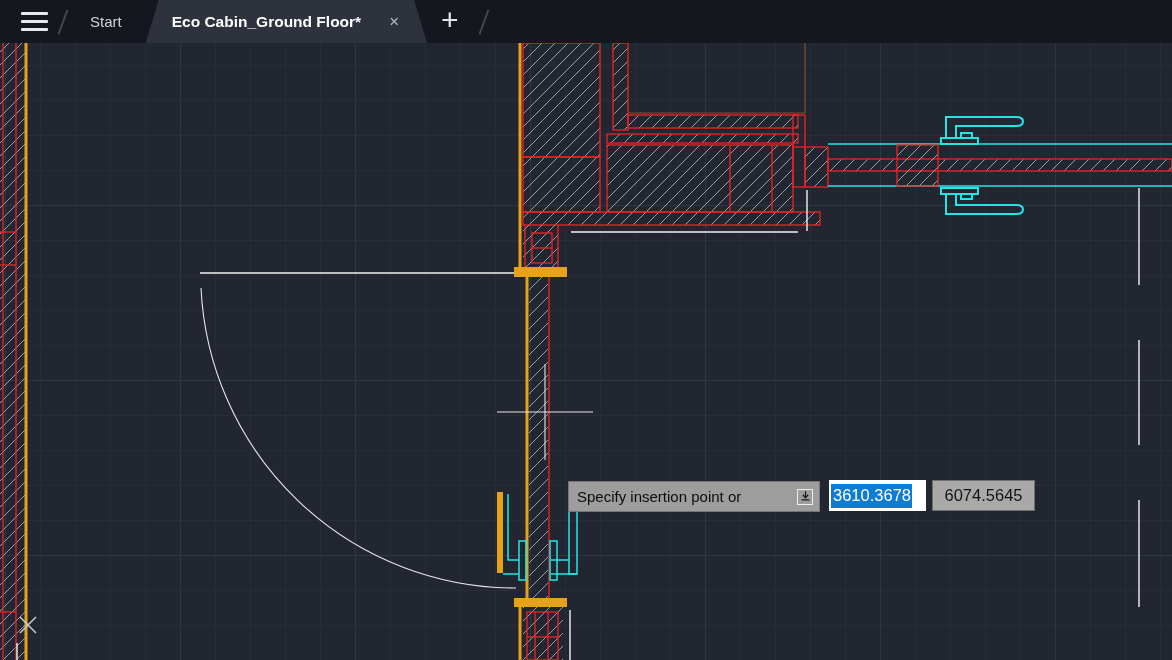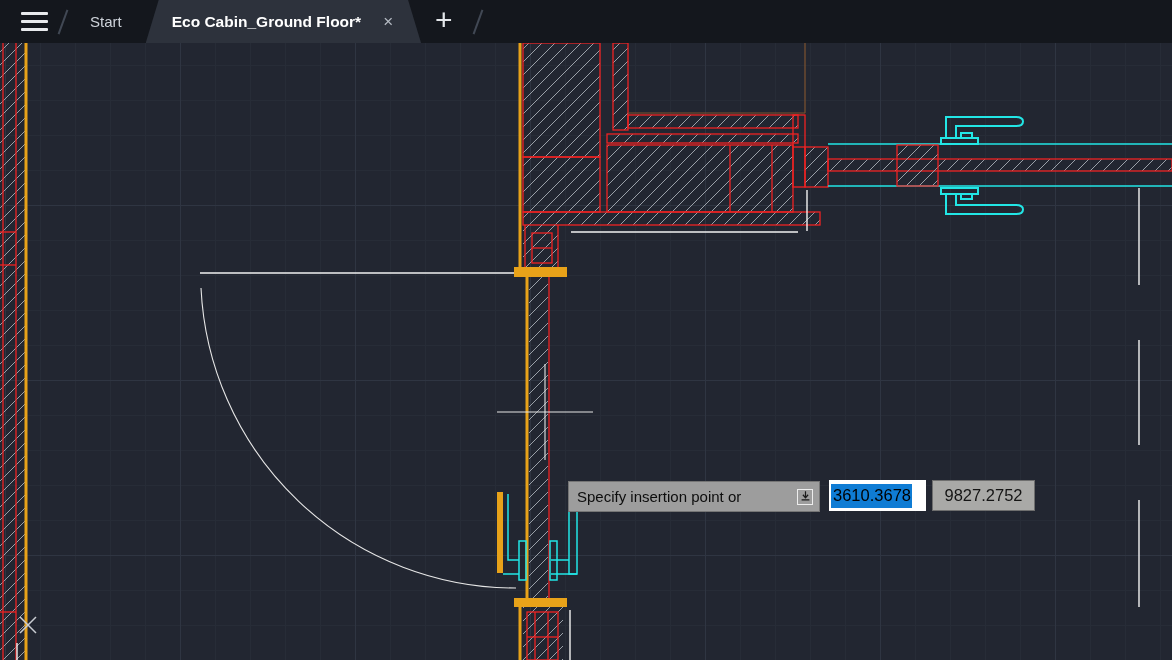--- a/index.html
+++ b/index.html
@@ -17,21 +17,21 @@
   
   .tabbar{position:absolute;left:0;top:0;width:1172px;height:43px;
     background:var(--tabbar-bg);display:flex;align-items:center;z-index:5;}
   .hamburger{width:27px;height:19px;margin-left:21px;display:flex;flex-direction:column;
     justify-content:space-between;cursor:pointer;}
   .hamburger span{display:block;height:3.2px;background:#e8eaed;border-radius:1px;}
   .slash{width:2px;height:26px;background:#414854;transform:rotate(20deg);margin:0 14px;}
   .tab-start{color:#ced3da;font-size:15px;padding:12px 12px;height:43px;
     display:flex;align-items:center;cursor:pointer;}
   .tab-active{height:43px;background:var(--tab-active-bg);display:flex;align-items:center;
-    gap:20px;padding:0 26px;margin-left:12px;
+    gap:26px;padding:0 26px;margin-left:12px;
     clip-path:polygon(13px 0, calc(100% - 13px) 0, 100% 100%, 0 100%);cursor:pointer;}
   .tab-active .label{color:#ffffff;font-weight:bold;font-size:15.5px;white-space:nowrap;}
   .tab-close{color:#b6bcc4;font-size:17px;line-height:1;cursor:pointer;padding:2px;}
   .new-tab{color:#e4e7ea;font-size:30px;font-weight:200;line-height:0;margin:0 10px 4px 14px;cursor:pointer;}
 
   
   .canvas{position:absolute;left:0;top:43px;width:1172px;height:617px;
     background-color:var(--canvas-bg);
     background-image:
       linear-gradient(var(--grid-major) 1px, transparent 1px),
@@ -55,21 +55,21 @@
 
   
   .di-prompt{position:absolute;left:568px;top:438px;width:252px;height:31px;z-index:6;
     background:var(--tooltip-gray);border:1px solid #757575;
     display:flex;align-items:center;color:#0d0d0d;font-size:15px;padding:0 6px 0 8px;}
   .di-prompt .txt{flex:1;white-space:nowrap;}
   .di-drop{width:16px;height:16px;border:1px solid #ededed;display:flex;
     align-items:center;justify-content:center;}
   .di-field-x{position:absolute;left:829px;top:437px;width:97px;height:31px;z-index:6;
     background:#ffffff;display:flex;align-items:center;padding:2px;}
-  .di-field-x .sel{background:var(--selection-blue);color:#000000;font-size:16.5px;
+  .di-field-x .sel{background:var(--selection-blue);color:#ffffff;font-size:16.5px;
     padding:2px 1px 3px 2px;white-space:nowrap;}
   .di-field-y{position:absolute;left:932px;top:437px;width:103px;height:31px;z-index:6;
     background:var(--field-gray);border:1px solid #6e6e6e;display:flex;align-items:center;
     justify-content:center;color:#141414;font-size:16.5px;}
 </style>
 </head>
 <body>
 
 <div class="app">
 
@@ -199,16 +199,16 @@
       <span class="di-drop">
         <svg width="13" height="13" viewBox="0 0 15 15">
           <path d="M7.5 1.5 V8 M4.5 5.5 L7.5 9 L10.5 5.5 M3 11.5 H12" stroke="#1a1a1a" stroke-width="1.4" fill="none"></path>
         </svg>
       </span>
     </div>
     <div class="di-field-x">
       <span class="sel">3610.3678</span>
     </div>
     <div class="di-field-y">
-      <span>9827.2752</span>
+      <span>6074.5645</span>
     </div>
   </div>
 </div>
 
 </body></html>

